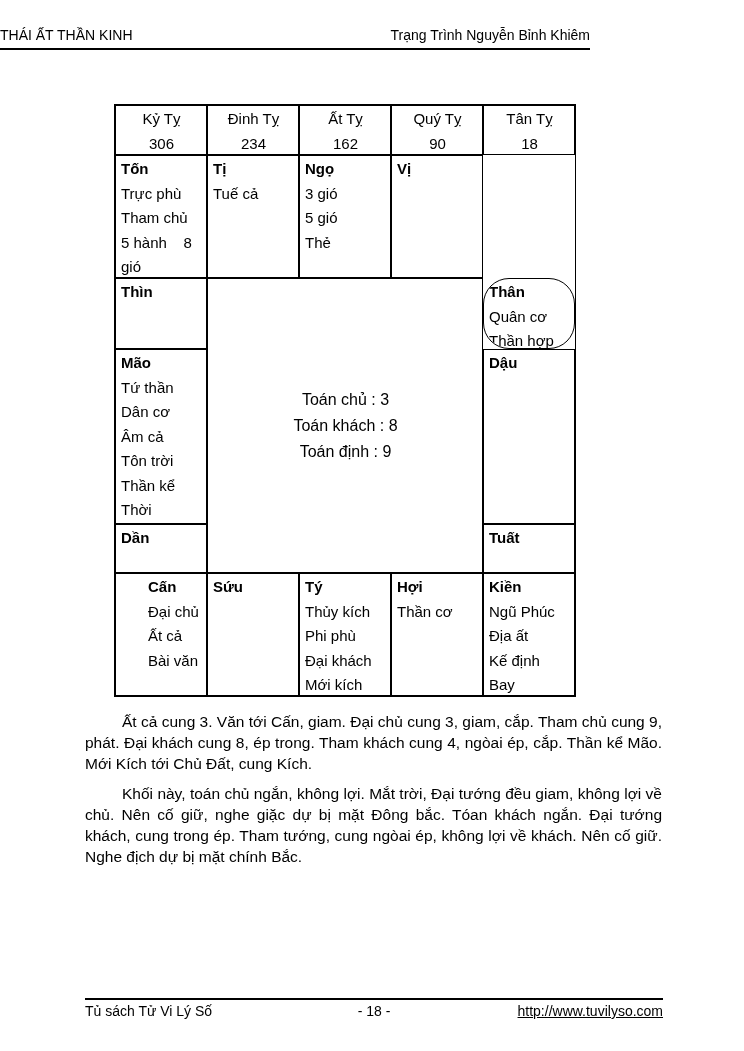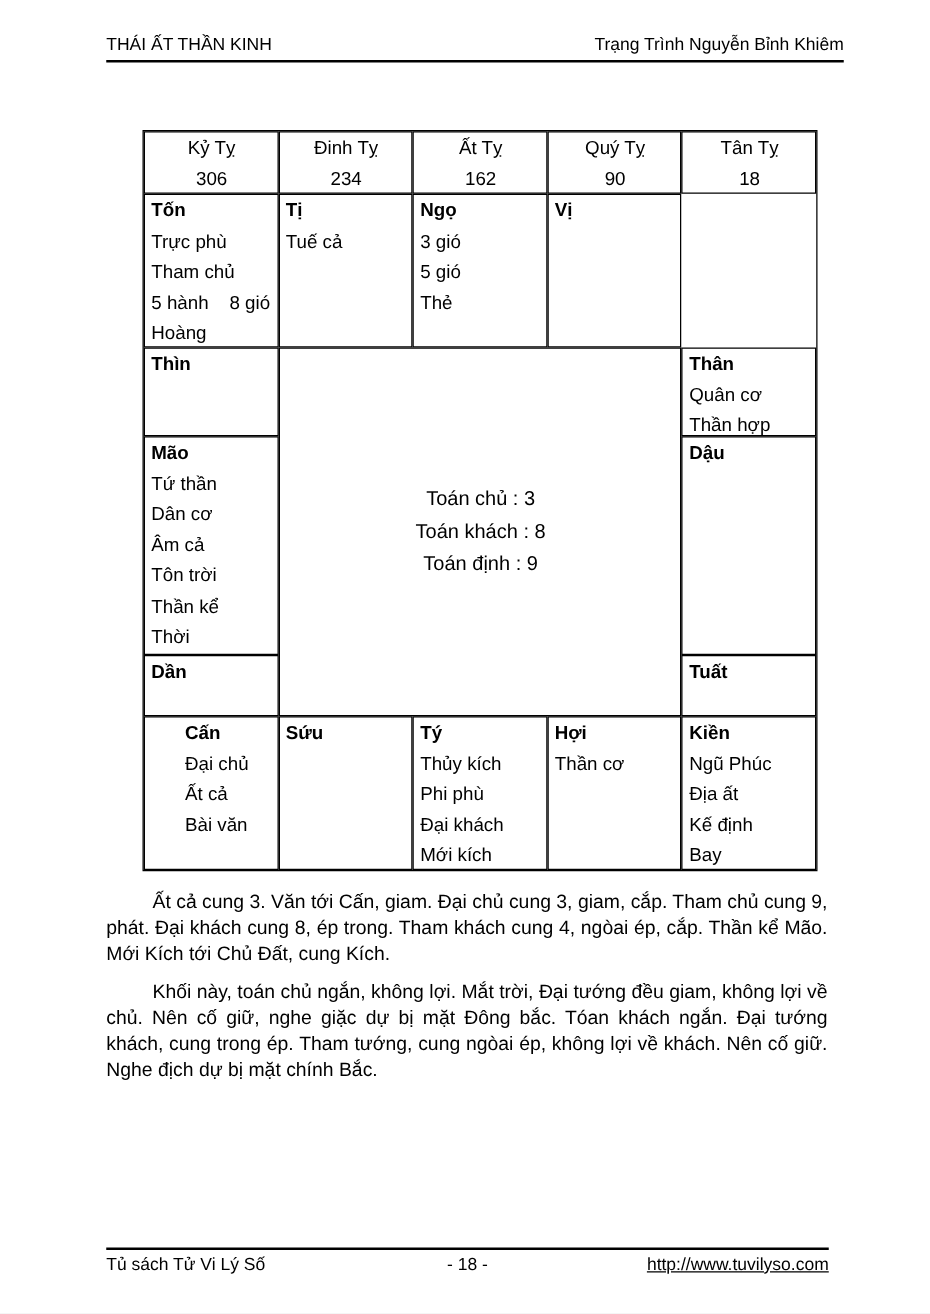--- a/index.html
+++ b/index.html
@@ -9,35 +9,34 @@
     width: 744px;
     height: 1051px;
     background: #ffffff;
     color: #000;
     font-family: "Liberation Sans", sans-serif;
     overflow: hidden;
   }
 
   
   .pg-header {
-    margin-left: 85px;
     width: 590px;
     padding-top: 27px;
     padding-bottom: 5px;
     border-bottom: 2px solid #000;
     display: flex;
     justify-content: space-between;
     align-items: flex-end;
     font-size: 14px;
   }
 
   
   .chart {
     margin: 54px 0 0 114px;
-    width: 540px;
+    width: 462px;
     display: grid;
     grid-template-columns: repeat(5, 1fr);
     grid-template-rows: 50px 123px 71px 175px 49px 123px;
     border: 1px solid #000;
     font-size: 15px;
   }
   .tcell {
     border: 1px solid #000;
     padding: 1px 4px 0 5px;
     line-height: 24.5px;
@@ -51,21 +50,21 @@
   .line { white-space: pre-wrap; }
 
   .c-yr1 { grid-area: 1 / 1; } .c-yr2 { grid-area: 1 / 2; }
   .c-yr3 { grid-area: 1 / 3; } .c-yr4 { grid-area: 1 / 4; }
   .c-yr5 { grid-area: 1 / 5; }
   .c-ton { grid-area: 2 / 1; } .c-ti  { grid-area: 2 / 2; }
   .c-ngo { grid-area: 2 / 3; } .c-vi  { grid-area: 2 / 4; }
   .c-khon{ grid-area: 2 / 5; }
   .c-thin{ grid-area: 3 / 1; } .c-mao { grid-area: 4 / 1; }
   .c-dan { grid-area: 5 / 1; }
-  .c-than{ grid-area: 3 / 5; } .c-dau { grid-area: 4 / 5; }
+  .c-than{ grid-area: 3 / 5; border-radius: 26px; } .c-dau { grid-area: 4 / 5; }
   .c-tuat{ grid-area: 5 / 5; }
   .c-center {
     grid-column: 2 / 5;
     grid-row: 3 / 6;
     display: flex;
     flex-direction: column;
     justify-content: center;
     align-items: center;
     text-align: center;
     font-size: 16px;

